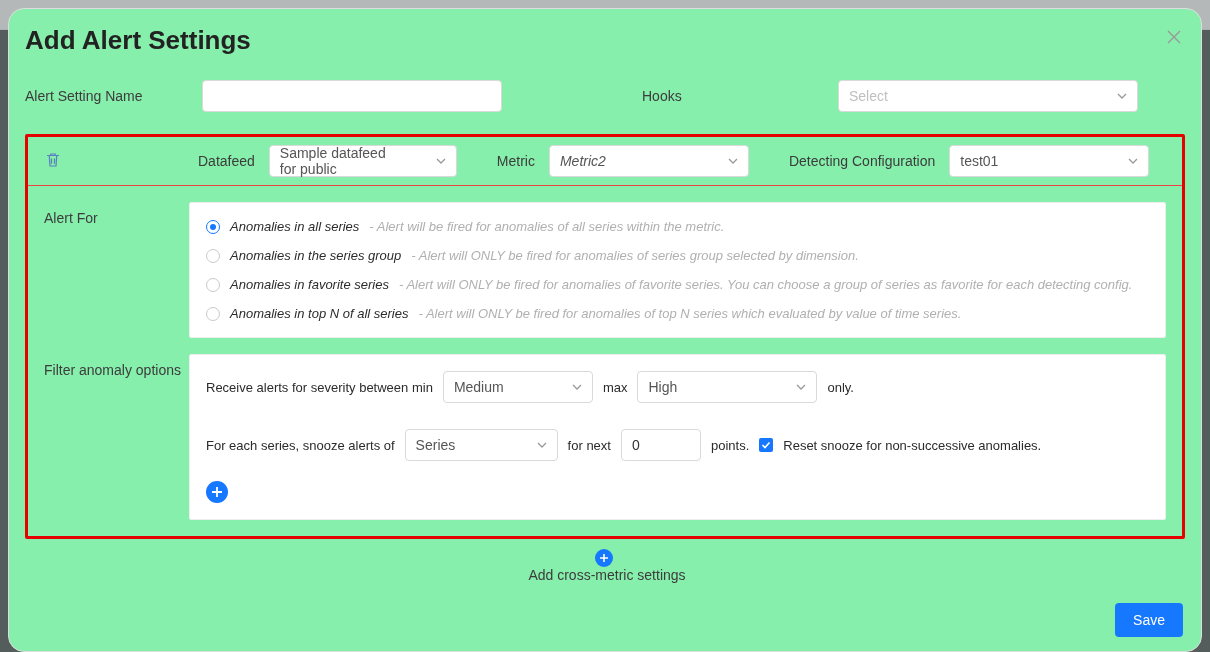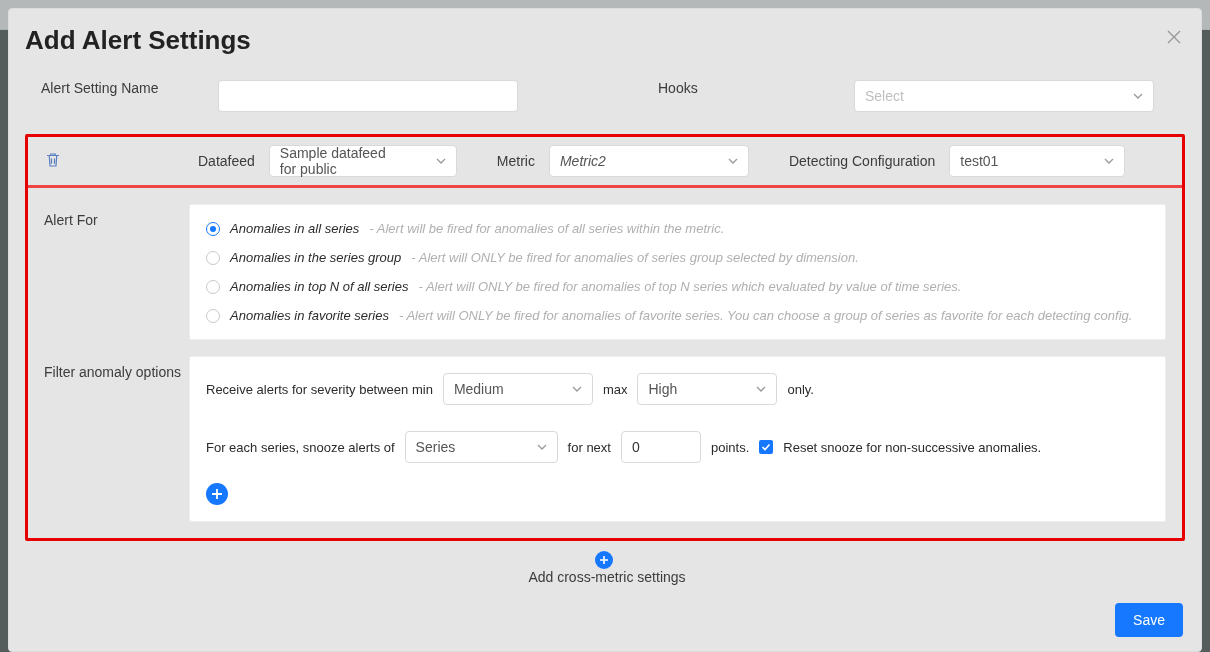--- a/index.html
+++ b/index.html
@@ -21,38 +21,38 @@
     background:#f6f6f6;
     border-bottom:1px solid #e6e6e6;
     color:#7a7a7a;
     display:flex; align-items:center; padding-left:10px;
     font-size:12px;
     opacity:.6;
   }
   .modal {
     position:absolute;
     top:8px; left:8px; right:8px; bottom:0;
-    background:#e5e5e5;
+    background:#86efac;
     border:1px solid #ddd;
-    border-radius:4px;
+    border-radius:16px;
     padding:16px 16px 16px 16px;
     overflow:hidden;
   }
   .modal-header {
     display:flex; align-items:flex-start; justify-content:space-between;
     margin-bottom:24px;
   }
   .modal-title {
     font-size:26px; font-weight:700; color:#222;
   }
   .close-x {
     font-size:18px; color:#999; cursor:pointer; line-height:1; padding:4px;
   }
 
-  .row { display:flex; margin-bottom:14px;margin-left:16px; }
+  .row { display:flex; align-items:center; margin-bottom:14px; }
   .label { color:#3c3c3c; font-size:14px; }
   .label-col { width:157px; flex:0 0 157px; }
 
   input[type=text].text-input,
   .select {
     border:1px solid #d9d9d9;
     border-radius:4px;
     background:#fff;
     height:32px;
     padding:0 10px;
@@ -76,21 +76,21 @@
 
   .red-outline {
     border:3px solid #e60000;
     border-radius:2px;
     padding:0;
     margin-bottom:10px;
   }
   .config-header {
     display:flex; align-items:center;
     padding:8px 16px;
-    border-bottom:3px solid #ef4444;
+    border-bottom:1px solid #ef4444;
   }
   .trash {
     width:24px; color:#5a7fbf; cursor:pointer;
   }
   .config-header .group {
     display:flex; align-items:center; gap:14px;
   }
   .cfg-label { color:#3c3c3c; font-size:14px; }
 
   .section { display:flex; padding:16px; align-items:flex-start; }
@@ -222,21 +222,21 @@
             <span class="chev">
                 <svg width="10" height="10" viewBox="0 0 10 10">
                   <path d="M1 3 L5 7 L9 3" stroke="#999" stroke-width="1.3" fill="none"></path>
                 </svg>
               </span>
           </div>
         </div>
         <div style="width:40px;"></div>
         <div class="group">
           <span class="cfg-label">Detecting Configuration</span>
-          <div class="select" style="width:176px;">
+          <div class="select" style="width:200px;">
             <span>test01</span>
             <span class="chev">
                 <svg width="10" height="10" viewBox="0 0 10 10">
                   <path d="M1 3 L5 7 L9 3" stroke="#999" stroke-width="1.3" fill="none"></path>
                 </svg>
               </span>
           </div>
         </div>
       </div>
 
@@ -248,47 +248,47 @@
             <span class="radio-title">Anomalies in all series</span>
             <span class="radio-desc">- Alert will be fired for anomalies of all series within the metric.</span>
           </div>
           <div class="radio-row">
             <span class="radio"></span>
             <span class="radio-title">Anomalies in the series group</span>
             <span class="radio-desc">- Alert will ONLY be fired for anomalies of series group selected by dimension.</span>
           </div>
           <div class="radio-row">
             <span class="radio"></span>
+            <span class="radio-title">Anomalies in favorite series</span>
+            <span class="radio-desc">- Alert will ONLY be fired for anomalies of favorite series. You can choose a group of series as favorite for each detecting config.</span>
+          </div>
+          <div class="radio-row">
+            <span class="radio"></span>
             <span class="radio-title">Anomalies in top N of all series</span>
             <span class="radio-desc">- Alert will ONLY be fired for anomalies of top N series which evaluated by value of time series.</span>
-          </div>
-          <div class="radio-row">
-            <span class="radio"></span>
-            <span class="radio-title">Anomalies in favorite series</span>
-            <span class="radio-desc">- Alert will ONLY be fired for anomalies of favorite series. You can choose a group of series as favorite for each detecting config.</span>
           </div>
         </div>
       </div>
 
       <div class="section" style="padding-top:0;">
         <div class="section-label">Filter anomaly options</div>
         <div class="section-body">
 
           <div class="inline-controls">
             <span class="txt">Receive alerts for severity between min</span>
             <div class="select" style="width:150px;">
               <span>Medium</span>
               <span class="chev">
                   <svg width="10" height="10" viewBox="0 0 10 10">
                     <path d="M1 3 L5 7 L9 3" stroke="#999" stroke-width="1.3" fill="none"></path>
                   </svg>
                 </span>
             </div>
             <span class="txt">max</span>
-            <div class="select" style="width:140px;">
+            <div class="select" style="width:180px;">
               <span>High</span>
               <span class="chev">
                   <svg width="10" height="10" viewBox="0 0 10 10">
                     <path d="M1 3 L5 7 L9 3" stroke="#999" stroke-width="1.3" fill="none"></path>
                   </svg>
                 </span>
             </div>
             <span class="txt">only.</span>
           </div>
 

